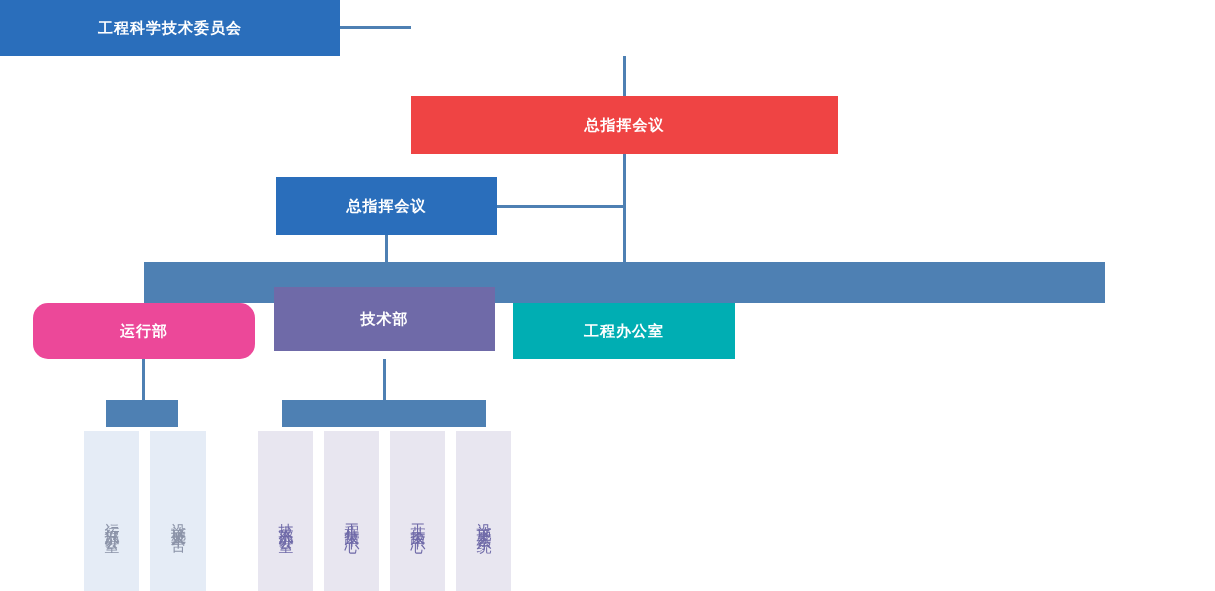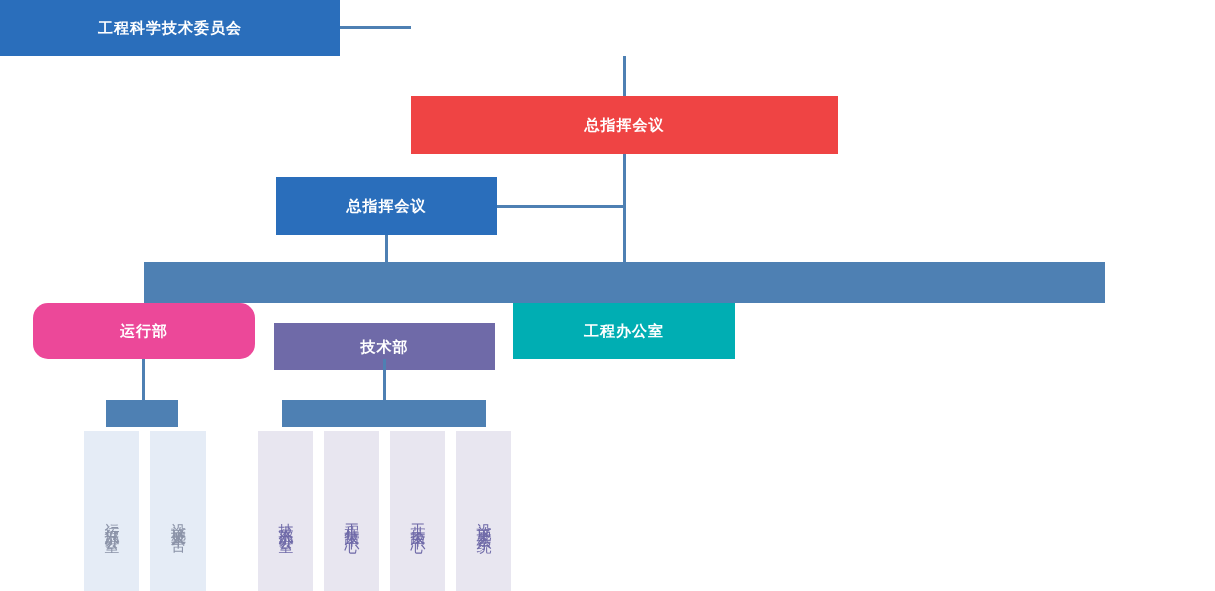--- a/index.html
+++ b/index.html
@@ -81,21 +81,21 @@
   <div class="node" style="left:276px; top:177px; width:221px; height:58px; background:#2a6ebb;">总指挥会议</div>
 
   <div class="connector" style="left:497px; top:205px; width:128px; height:3px;"></div>
 
   <div class="connector" style="left:385px; top:235px; width:3px; height:27px;"></div>
 
   <div class="bar" style="left:144px; top:262px; width:961px; height:41px;"></div>
 
   <div class="node" style="left:33px; top:303px; width:222px; height:56px; background:#ec4899;border-radius:15px;">运行部</div>
 
-  <div class="node" style="left:274px; top:287px; width:221px; height:47px; background:#6f6aa8;margin-top:36px;">技术部</div>
+  <div class="node" style="left:274px; top:287px; width:221px; height:64px; background:#6f6aa8;">技术部</div>
 
   <div class="node" style="left:513px; top:303px; width:222px; height:56px; background:#00aeb3;">工程办公室</div>
 
 
 
   <div class="connector" style="left:142px; top:359px; width:3px; height:42px;"></div>
   <div class="bar" style="left:106px; top:400px; width:72px; height:27px;"></div>
 
   <div class="connector" style="left:383px; top:359px; width:3px; height:42px;"></div>
   <div class="bar" style="left:282px; top:400px; width:204px; height:27px;"></div>

